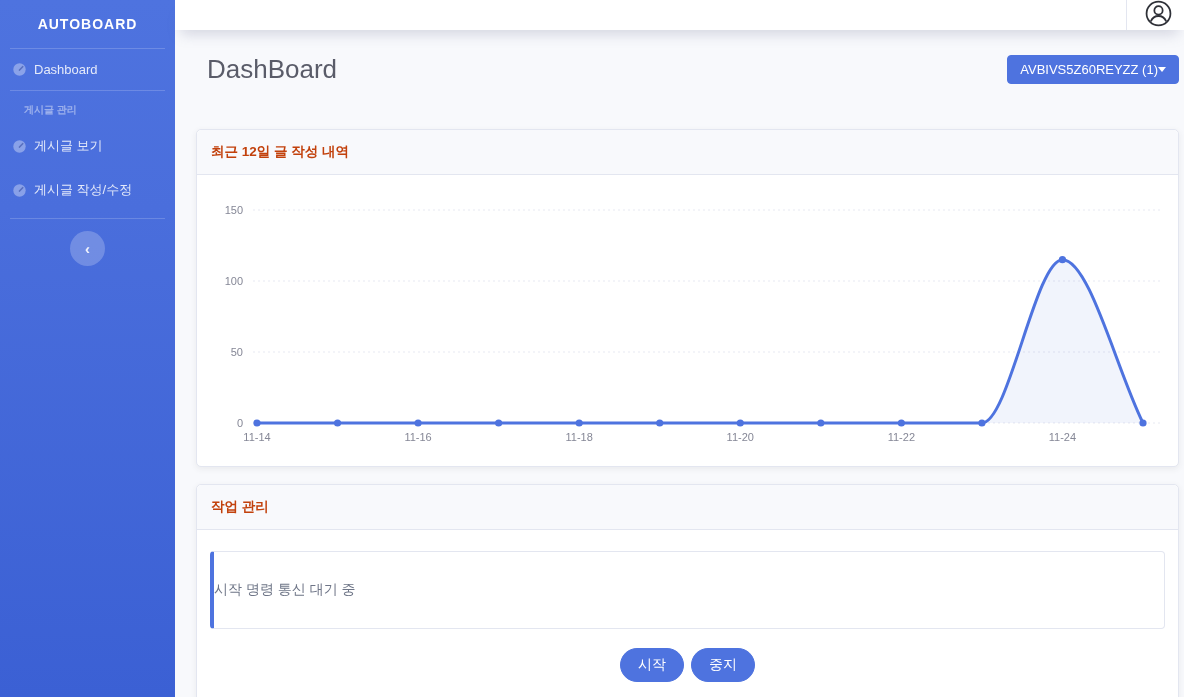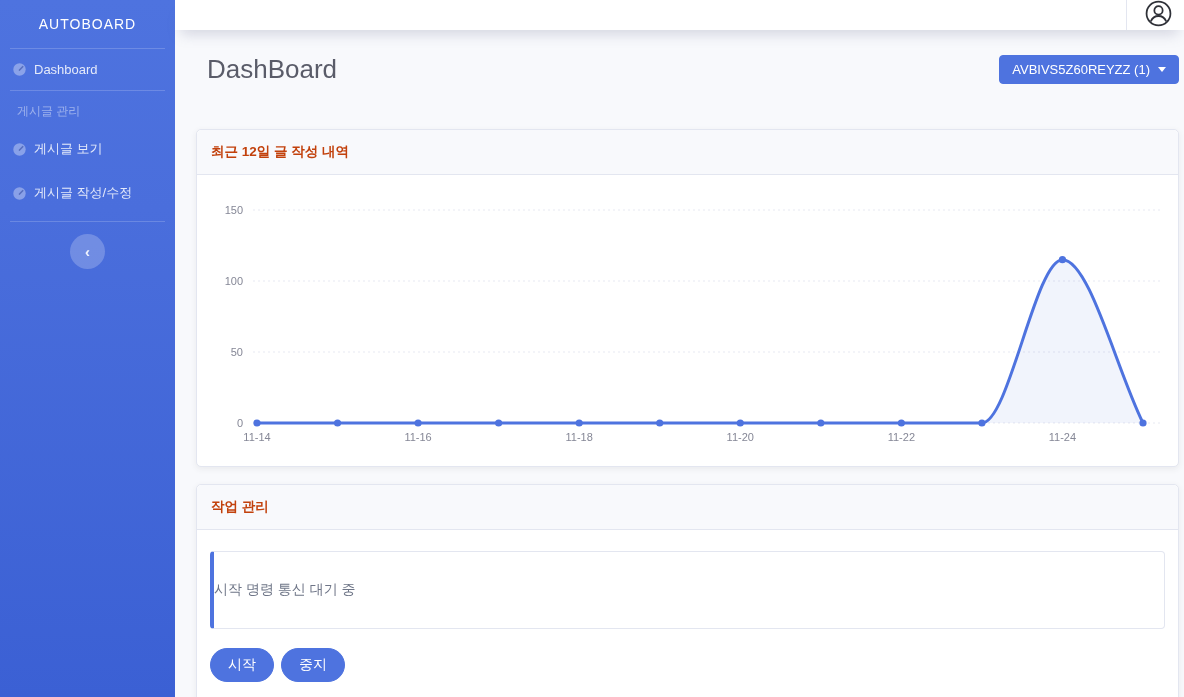--- a/index.html
+++ b/index.html
@@ -5,63 +5,63 @@
   * { margin:0; padding:0; box-sizing:border-box; }
   html,body { width:1184px; height:697px; overflow:hidden; }
   body { font-family:"Liberation Sans","DejaVu Sans",sans-serif; background:#f8f9fc; }
   #app { display:flex; width:1184px; height:697px; }
 
   
   .sidebar { width:175px; min-width:175px; height:697px;
     background:linear-gradient(180deg,#4e73df 0%,#4a6edc 30%,#3b60d4 100%);
     display:flex; flex-direction:column; }
   .brand { height:48px; display:flex; align-items:center; justify-content:center;
-    color:#fff; font-weight:normal; font-size:14px; letter-spacing:1px; cursor:pointer; }
+    color:#fff; font-weight:bold; font-size:14px; letter-spacing:1px; cursor:pointer; }
   .side-divider { border:0; border-top:1px solid rgba(255,255,255,0.18); margin:0 10px; }
   .nav-link { display:flex; align-items:center; gap:7px; padding:13px 12px;
     color:rgba(255,255,255,0.85); font-size:13px; cursor:pointer; }
   .nav-link .ic { display:inline-flex; width:15px; height:15px; }
-  .section-heading { color:rgba(255,255,255,0.45); font-size:12px; font-weight:normal;
-    padding:12px 8px 2px 17px; }
+  .section-heading { color:rgba(255,255,255,0.45); font-size:10px; font-weight:bold;
+    padding:12px 8px 2px 24px; }
   .collapse-wrap { display:flex; justify-content:center; padding-top:12px; }
   .collapse-btn { width:35px; height:35px; border-radius:50%; border:none;
     background:rgba(255,255,255,0.22); color:rgba(255,255,255,0.9); font-size:15px;
     font-weight:bold; cursor:pointer; line-height:35px; text-align:center; }
 
   
   .main { flex:1; display:flex; flex-direction:column; background:#f8f9fc; }
   .topbar { height:48px; background:#ffffff; display:flex; align-items:center;
     justify-content:flex-end; padding-right:12px;
     box-shadow:0 10px 14px -6px rgba(110,115,150,0.28); position:relative; z-index:2; }
   .topbar-divider { width:1px; height:30px; background:#e3e6f0; margin-right:18px; }
   .user-btn { background:none; border:none; cursor:pointer; display:flex; align-items:center; }
 
   .content { padding:24px 5px 0 21px; }
   .page-head { display:flex; align-items:center; justify-content:space-between; }
   .page-title { color:#5a5c69; font-size:26px; font-weight:400; margin-left:11px; }
   .account-btn { background:#4e73df; color:#fff; border:1px solid #4e73df; border-radius:4px;
     font-size:13px; padding:6px 12px; cursor:pointer; display:inline-flex; align-items:center;
-    gap:8px; font-family:inherit; }
+    gap:0; font-family:inherit; }
   .caret { width:0; height:0; border-left:4px solid transparent; border-right:4px solid transparent;
     border-top:5px solid #fff; display:inline-block; }
 
   .card { background:#fff; border:1px solid #e3e6f0; border-radius:5px;
     box-shadow:0 2px 6px rgba(58,59,69,0.08); }
   .card-header { background:#f8f9fc; border-bottom:1px solid #e3e6f0; padding:13px 14px;
     color:#c2410c; font-weight:bold; font-size:13.5px; border-radius:5px 5px 0 0; }
   .chart-card { margin-top:44px; }
   .chart-body { position:relative; height:291px; }
   .chart-body svg { position:absolute; left:0; top:0; }
 
   .job-card { margin-top:17px; height:300px; overflow:hidden; }
   .job-body { padding:21px 13px 0 13px; }
   .status-box { border:1px solid #e3e6f0; border-left:4px solid #4e73df; border-radius:4px;
     height:78px; display:flex; align-items:center; 
     color:#6e7587; font-size:14px; }
-  .btn-row { display:flex; justify-content:flex-start; gap:7px; margin-top:19px; }
+  .btn-row { display:flex; justify-content:center; gap:7px; margin-top:19px; }
   .pill-btn { background:#4e73df; border:1px solid #4e73df; color:#fff; font-size:14px;
     font-family:inherit; border-radius:17px; padding:7px 17px; cursor:pointer; }
 </style>
 </head>
 <body>
 
 <div id="app">
 
   <aside class="sidebar">
     <div class="brand">AUTOBOARD</div>

